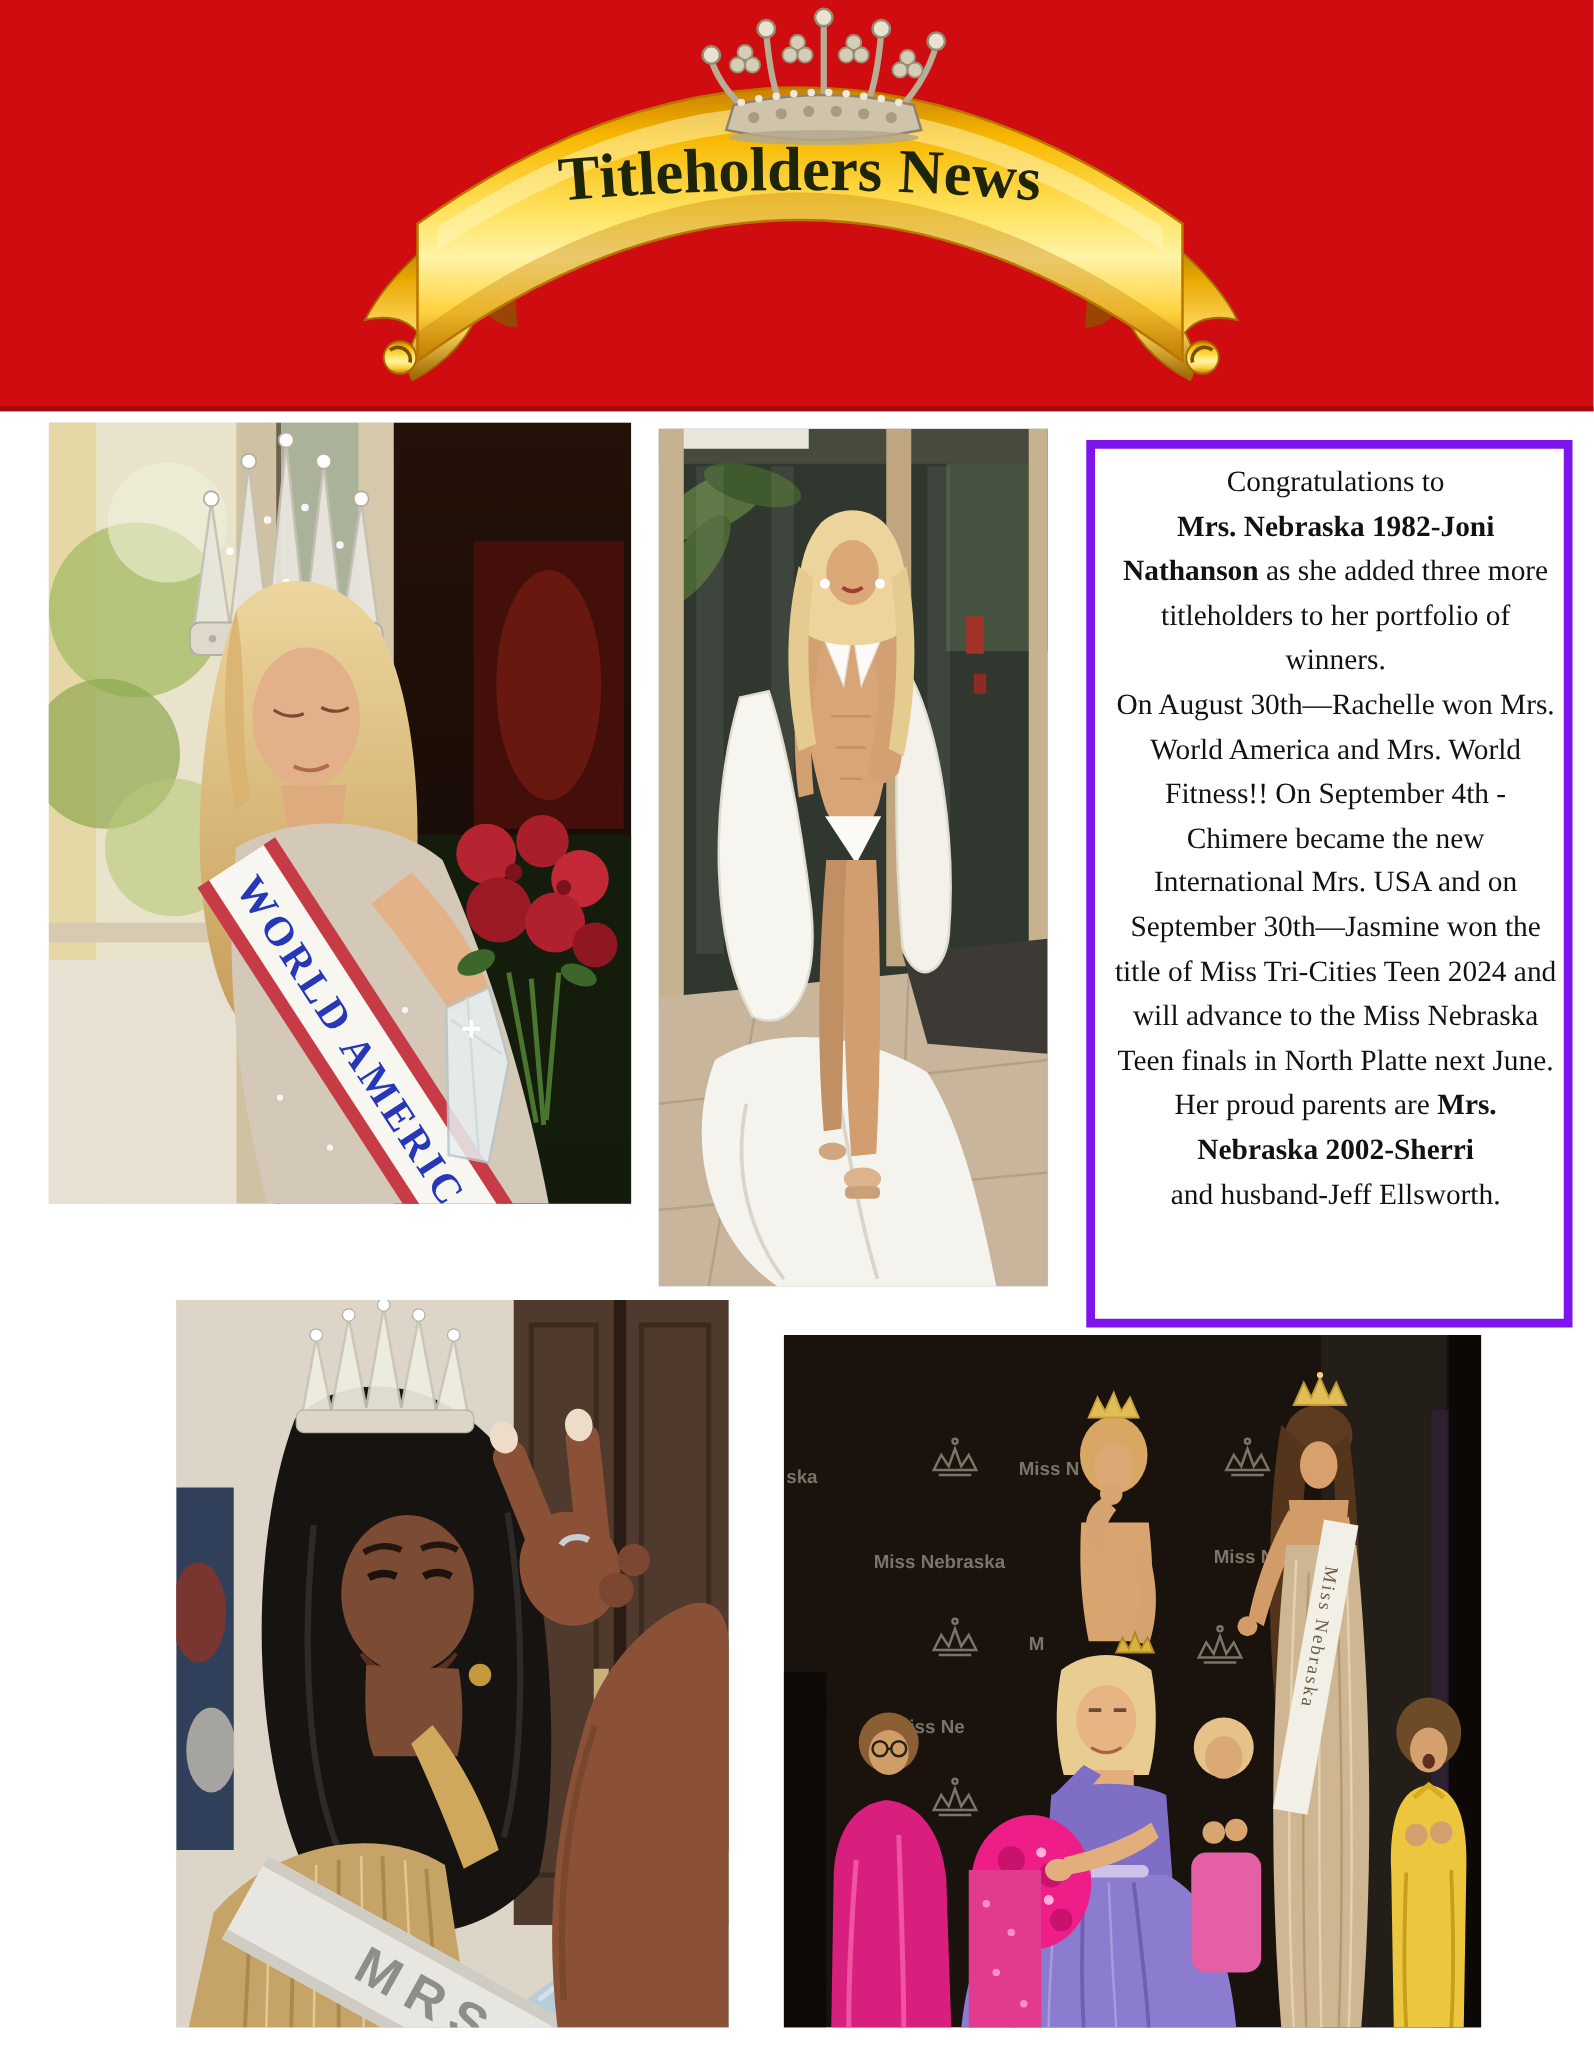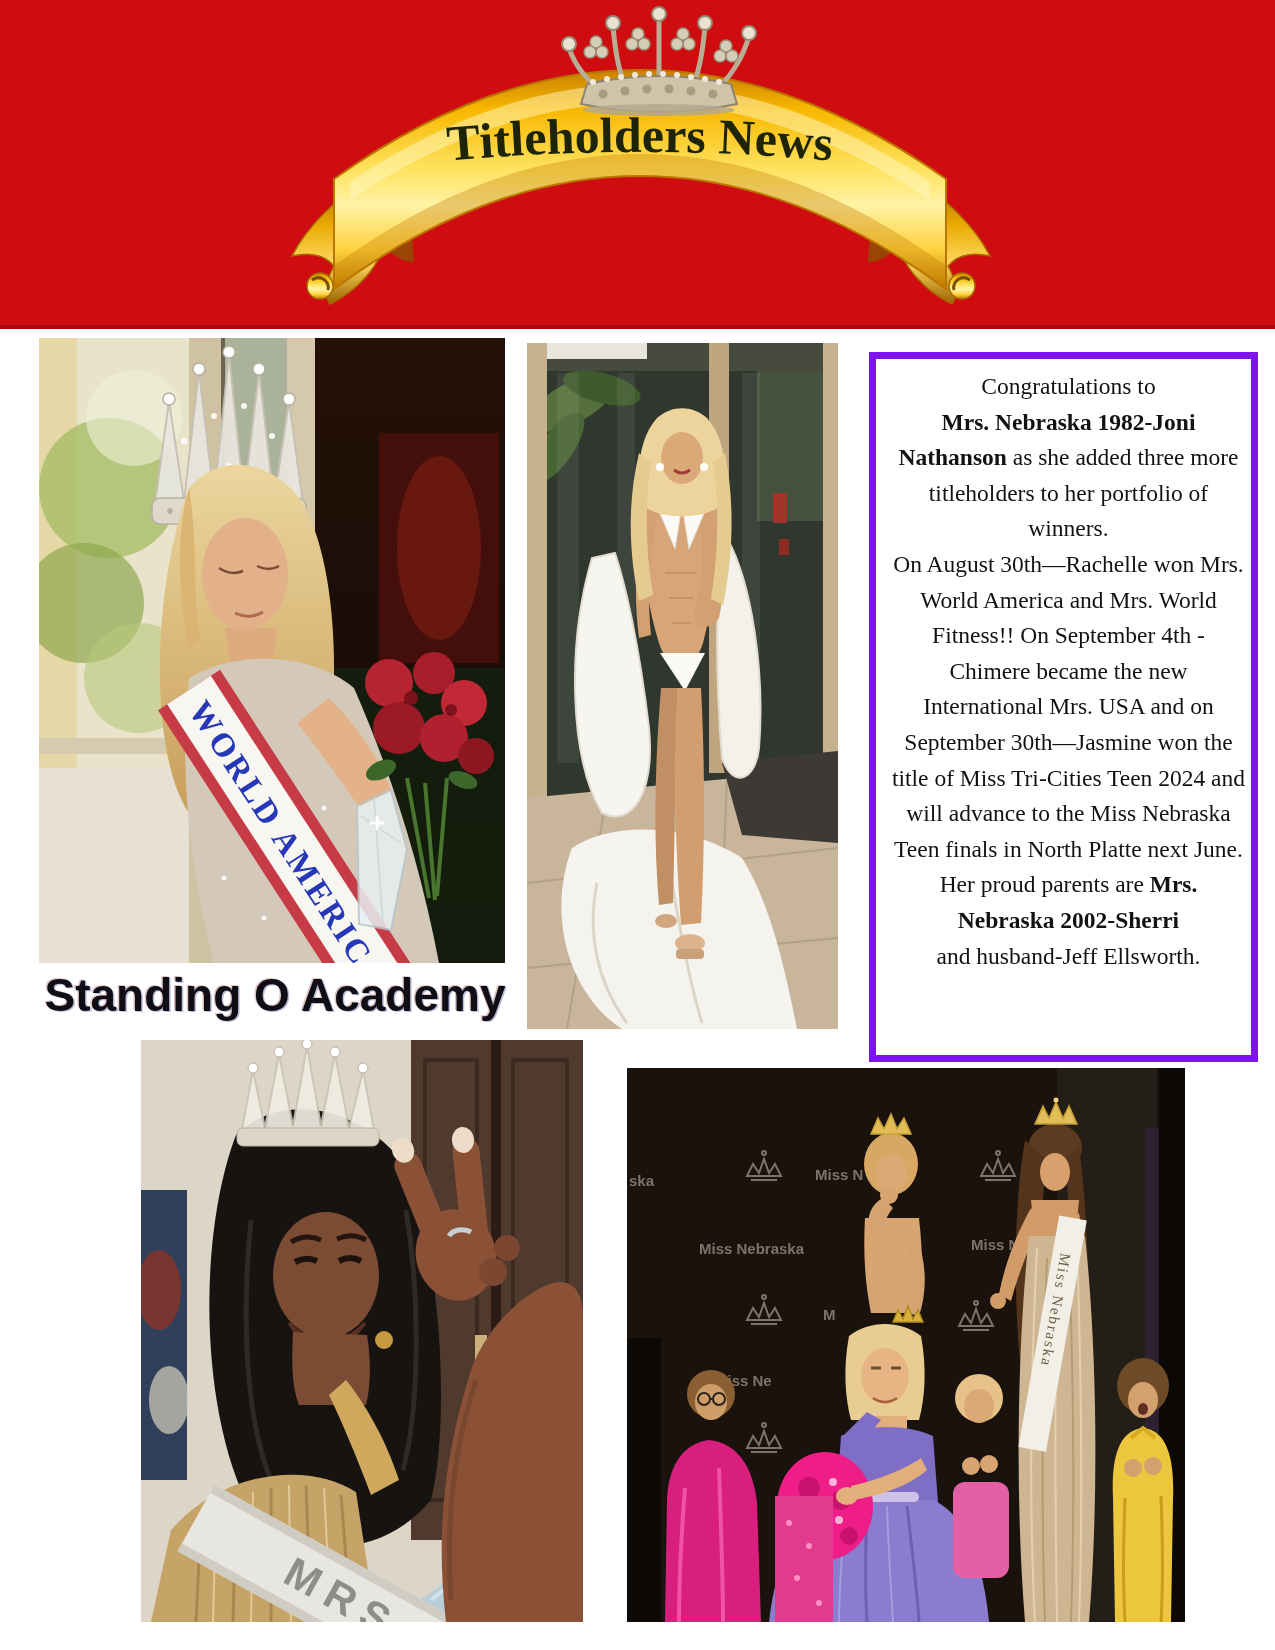--- a/index.html
+++ b/index.html
@@ -296,21 +296,20 @@
   </svg>
 
   <div id="annc">
     <div class="annc-text"><span>Congratulations to
 </span><b>Mrs. Nebraska 1982-Joni Nathanson</b><span> as she added three more titleholders to her portfolio of winners.
 On August 30th—Rachelle won Mrs. World America and Mrs. World Fitness!!  On September 4th - Chimere became the new International Mrs. USA and on September 30th—Jasmine won the title of Miss Tri-Cities Teen 2024 and will advance to the Miss Nebraska Teen finals in North Platte next June.
 Her proud parents are </span><b>Mrs. Nebraska 2002-Sherri</b><span>
 and husband-Jeff Ellsworth.</span></div>
   </div>
 
-  <div class="caption">Standing O Academy</div>
 
   <svg id="photo-selfie" class="photo" viewBox="0 0 442 582">
     <rect x="0" y="0" width="442" height="582" fill="#dcd5c8"></rect>
     <g>
       <rect x="0" y="150" width="46" height="290" fill="#31405a"></rect>
       <ellipse cx="18" cy="250" rx="22" ry="40" fill="#8c3226" opacity=".8"></ellipse>
       <ellipse cx="28" cy="360" rx="20" ry="34" fill="#d8cfbd" opacity=".7"></ellipse>
     </g>
     <g>
       <rect x="270" y="0" width="172" height="500" fill="#503a2d"></rect>

